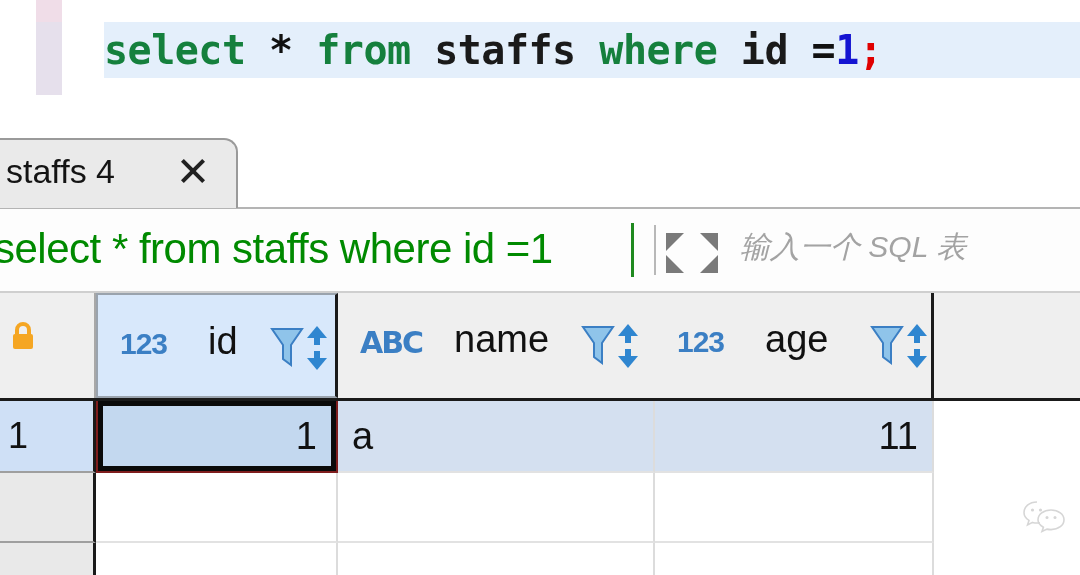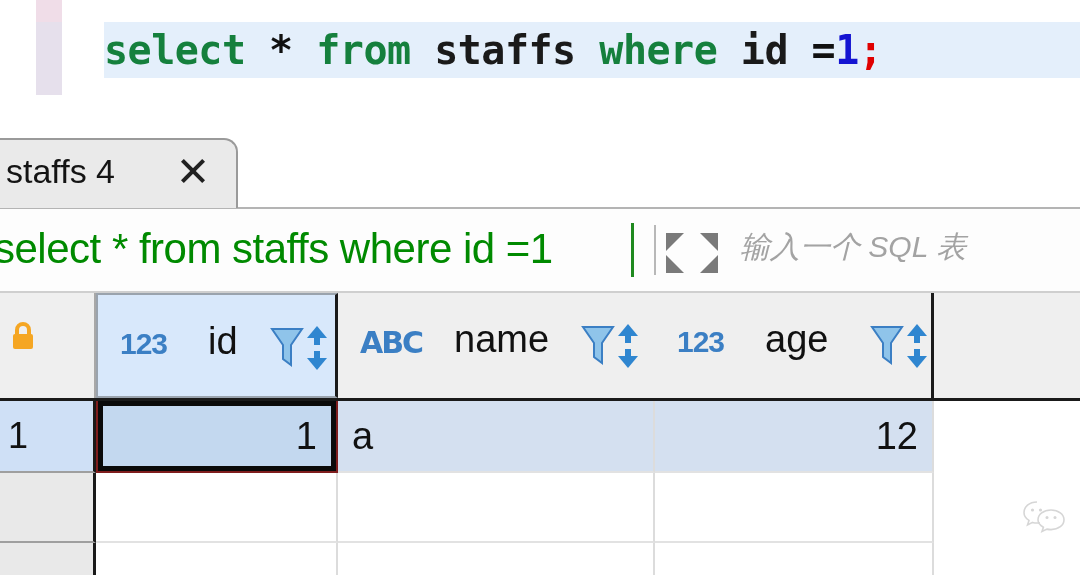--- a/index.html
+++ b/index.html
@@ -443,21 +443,21 @@
           <polygon points="13,45 23,33 3,33" fill="#2f86d0"></polygon>
         </svg>
       </div>
     </div>
   </div>
 
   <div class="row row-selected" style="top:108px; height:72px;">
     <div class="row-head" style="height:72px;">1</div>
 
     <div class="cell txt-cell" style="left:338px; width:317px; height:72px;">a</div>
-    <div class="cell num-cell" style="left:655px; width:279px; height:72px;">12</div>
+    <div class="cell num-cell" style="left:655px; width:279px; height:72px;">11</div>
     <div class="cell-cursor" style="left:98px; top:0px; width:238px; height:70px;">1</div>
   </div>
 
   <div class="row row-empty" style="top:180px; height:70px;">
     <div class="row-head" style="height:70px;"></div>
     <div class="cell num-cell" style="left:96px; width:242px; height:70px;"></div>
     <div class="cell txt-cell" style="left:338px; width:317px; height:70px;"></div>
     <div class="cell num-cell" style="left:655px; width:279px; height:70px;"></div>
   </div>
 

